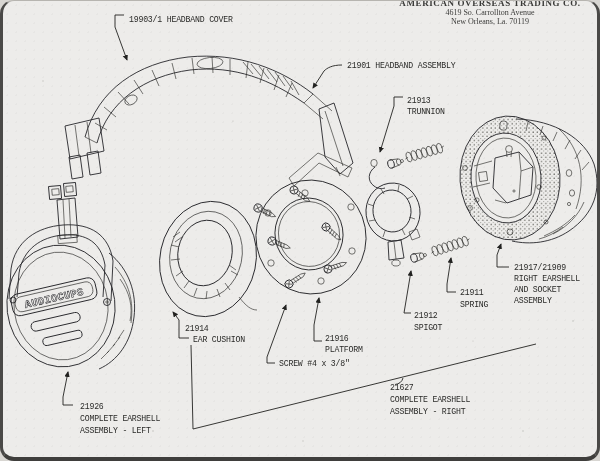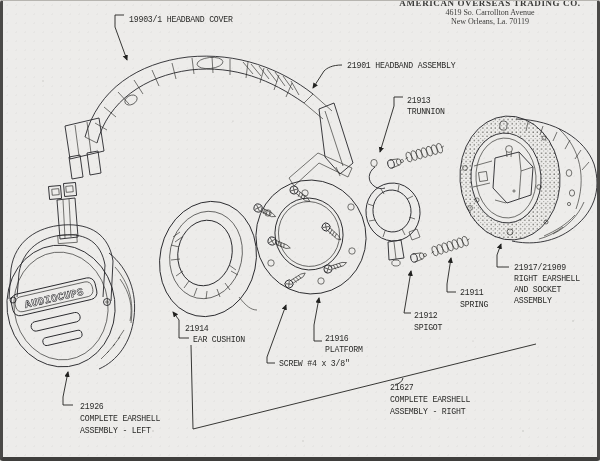--- a/index.html
+++ b/index.html
@@ -3,21 +3,21 @@
 <meta charset="utf-8">
 <style>
   html,body{margin:0;padding:0;background:#d8d6d2;}
   .page{
     position:relative;width:600px;height:461px;box-sizing:border-box;
     background:#edecea;
     background-image:radial-gradient(rgba(0,0,0,0.025) 1px, transparent 1px);
     background-size:9px 9px;
     border-left:3px solid #4a4947;border-right:3px solid #4a4947;
     border-bottom:4px solid #3f3e3c;border-top:1px solid #b7b5b0;
-    border-radius:3px;overflow:hidden;
+    border-radius:14px;overflow:hidden;
     font-family:"Liberation Mono", monospace;
   }
   svg{position:absolute;left:0;top:0;}
   .lbl{font-family:"Liberation Mono", monospace;font-size:8.2px;fill:#2a2a28;letter-spacing:-0.2px;}
   .lh1{font-family:"Liberation Serif", serif;font-size:9px;font-weight:bold;fill:#3a3a38;letter-spacing:0.6px;}
   .lh2{font-family:"Liberation Serif", serif;font-size:8px;fill:#3c3c3a;}
   .brand{font-family:"Liberation Mono", monospace;font-size:10.5px;font-weight:bold;
          fill:none;stroke:#26262a;stroke-width:0.55;letter-spacing:0.4px;}
   .ln{stroke:#26262a;stroke-width:0.9;fill:none;}
   .thin{stroke:#2e2e2c;stroke-width:0.65;fill:none;}

